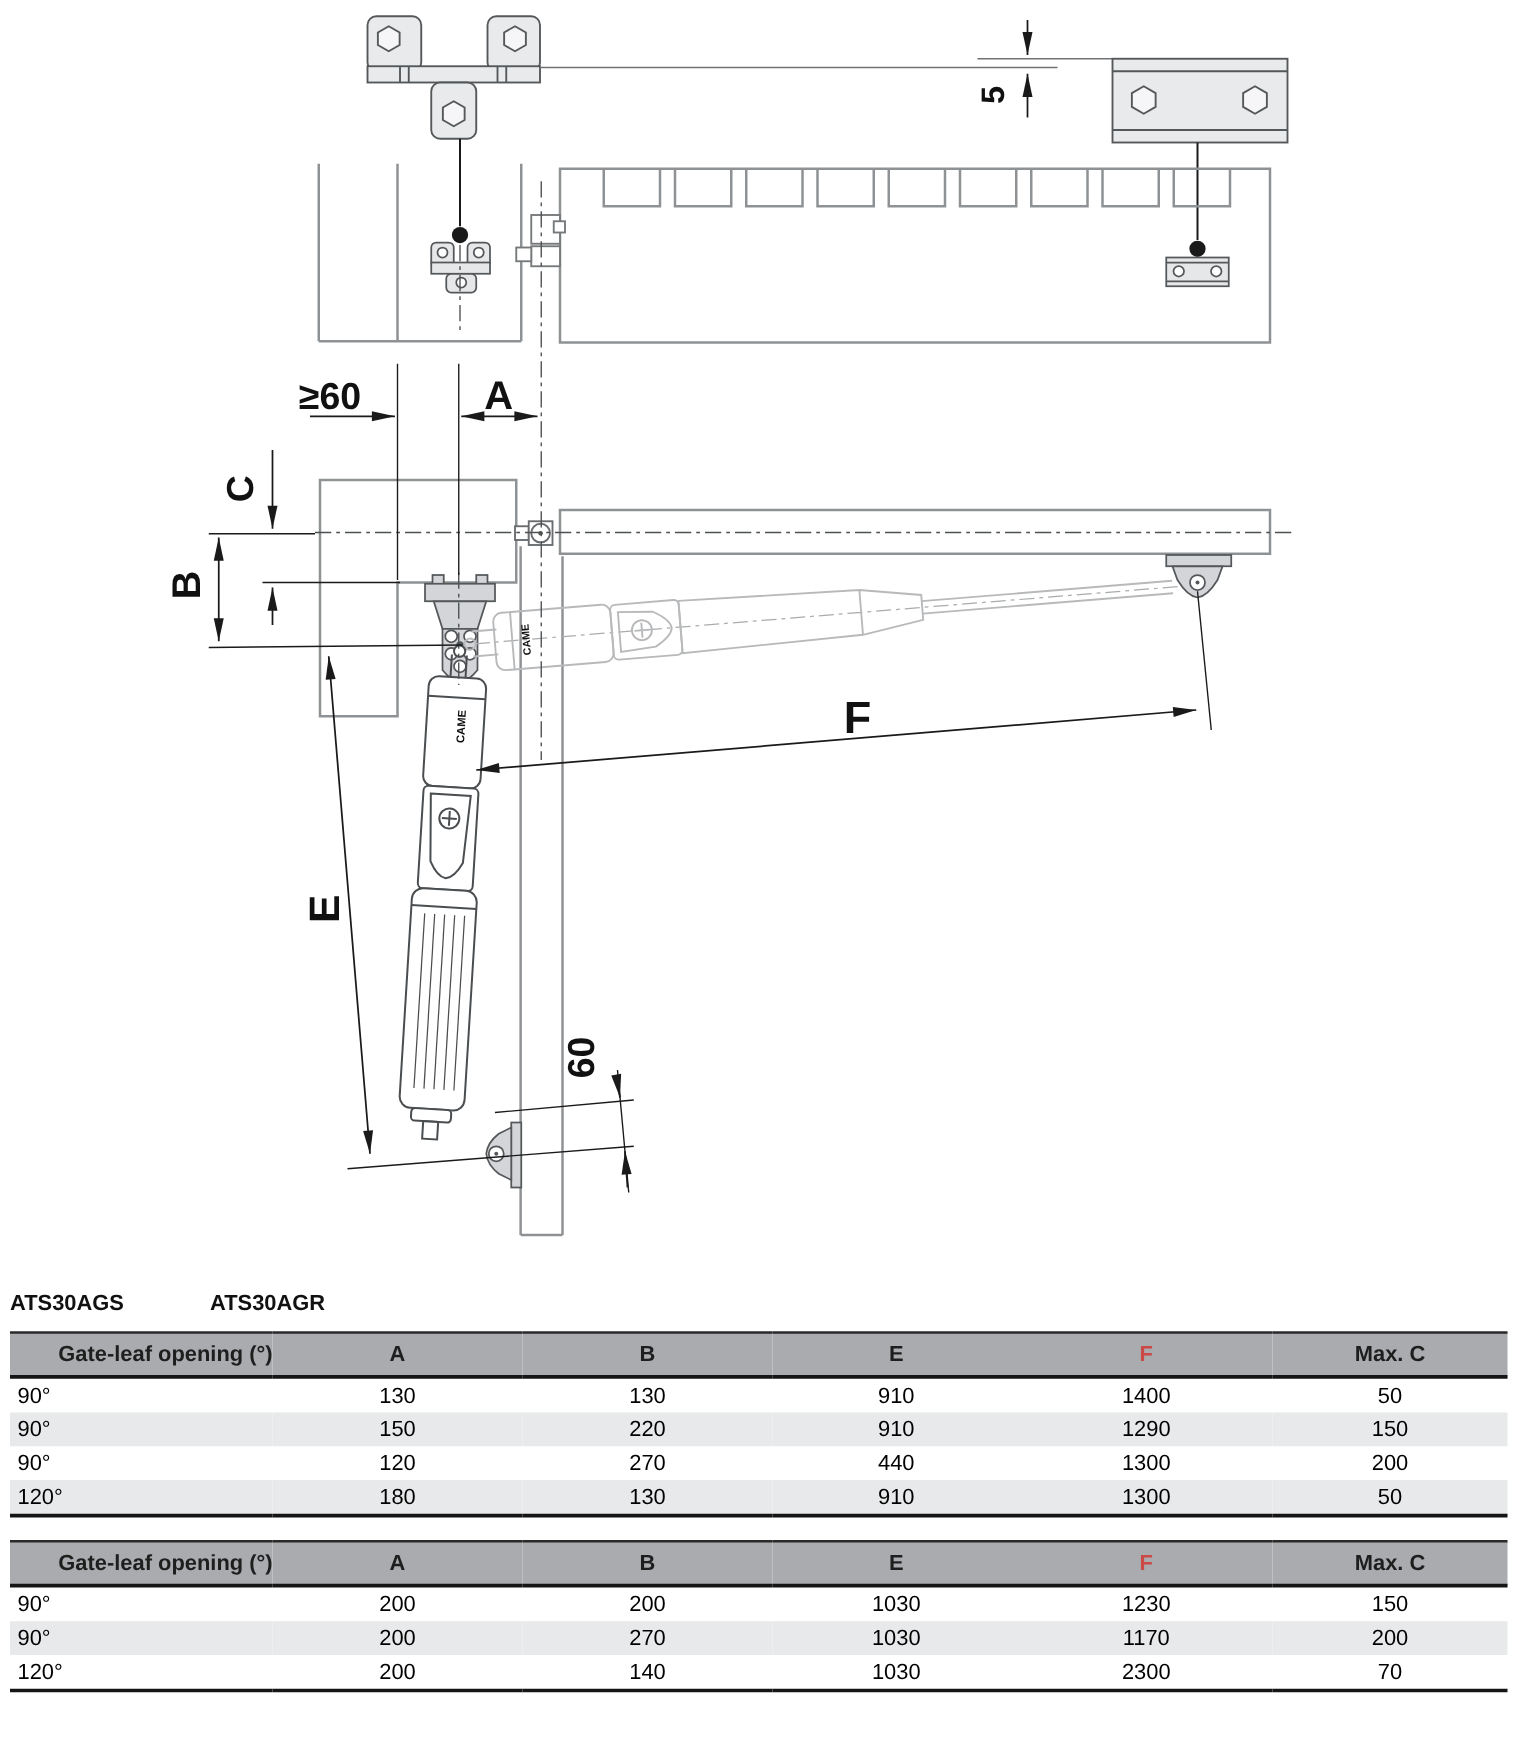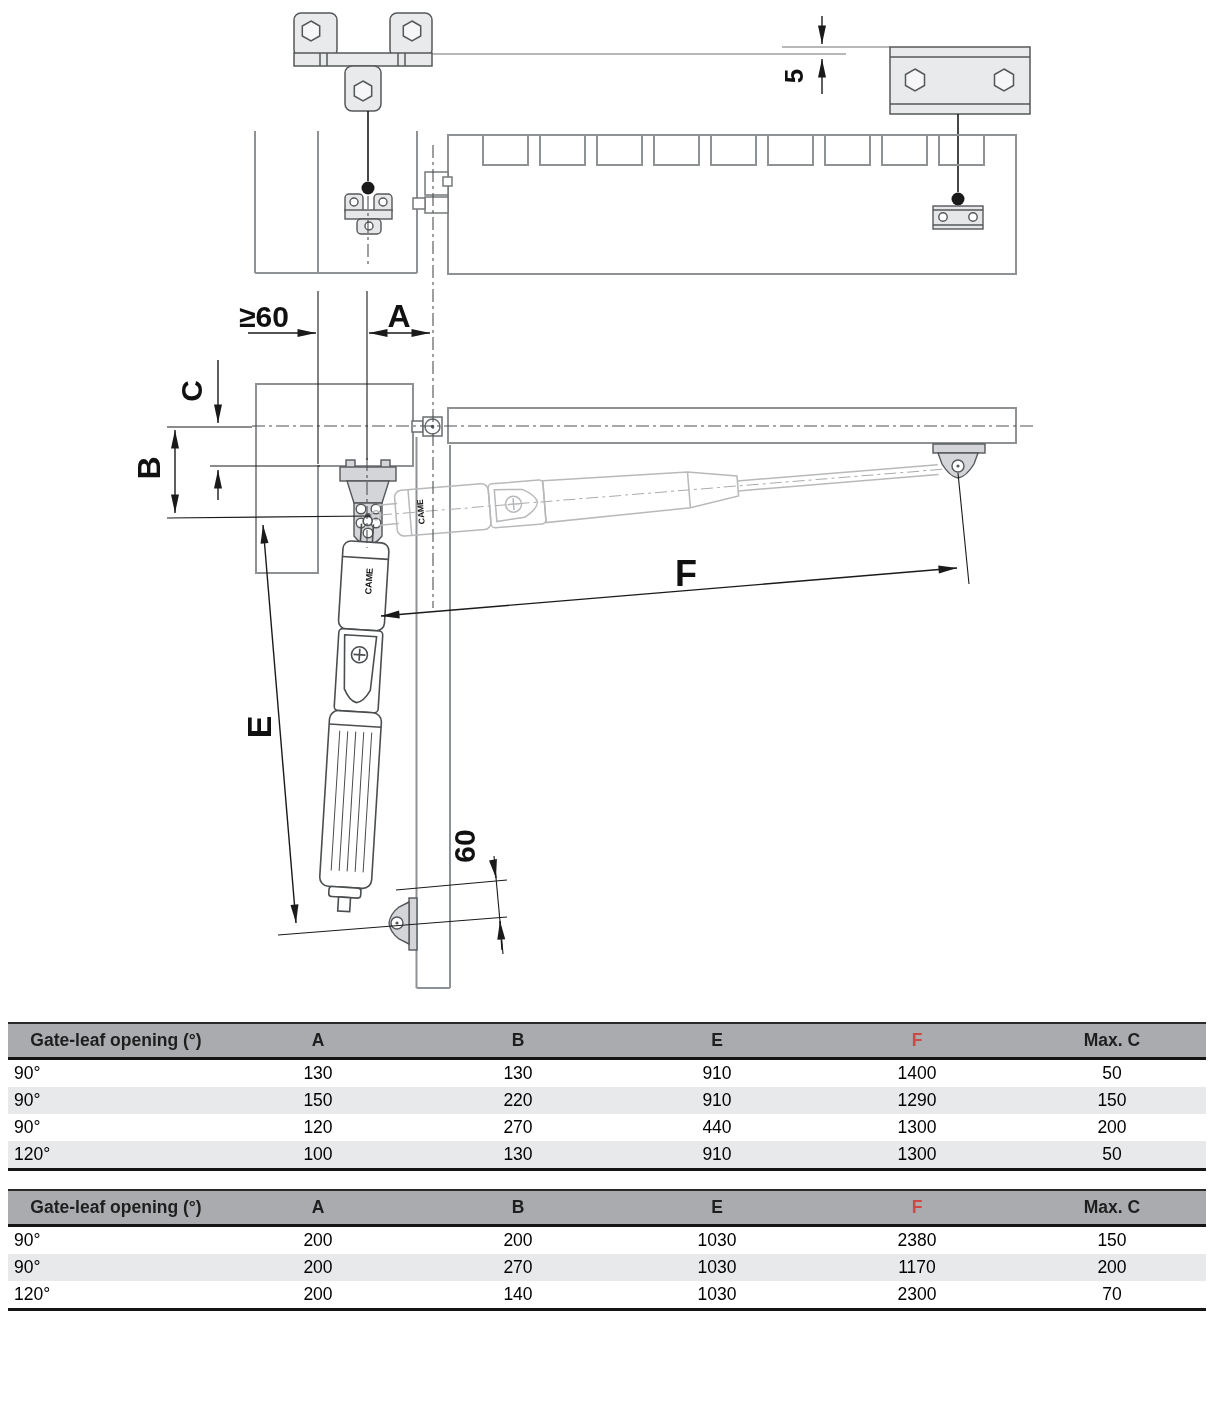--- a/index.html
+++ b/index.html
@@ -7,21 +7,21 @@
   .diagram-wrap{width:1214px;height:1022px;}
   svg{display:block;}
   svg text{font-family:"Liberation Sans",sans-serif;font-weight:bold;fill:#111;}
   .tbl-section{margin:0 8px;}
   .models{display:flex;margin:10px 0 12px 0;font-size:17.5px;font-weight:bold;color:#111;}
   .models span:first-child{width:160px;}
   table{border-collapse:collapse;table-layout:fixed;width:1198px;
         border-top:2px solid #2a2a2a;border-bottom:3px solid #151515;}
   thead th{background:#a9abae;height:33px;font-size:17.5px;font-weight:bold;color:#1e1e1e;
            text-align:center;border-bottom:3px solid #151515;padding:0;}
-  thead th:first-child{text-align:center;padding-left:6px;}
+  thead th:first-child{text-align:right;padding-left:6px;}
   tbody td{height:27px;font-size:17.5px;color:#000000;text-align:center;padding:0;}
   tbody td:first-child{text-align:left;padding-left:6px;}
   tbody tr:nth-child(even){background:#e8e9ea;}
   .f-col{color:#cb4a47;}
   .sec2{margin-top:18px;}
 </style>
 </head>
 <body>
 
 <div class="diagram-wrap">
@@ -236,20 +236,24 @@
     <text transform="translate(202 391) rotate(-90)" text-anchor="middle" font-size="30">C</text>
     <text transform="translate(160 468) rotate(-90)" text-anchor="middle" font-size="32">B</text>
     <text transform="translate(271 727) rotate(-90)" text-anchor="middle" font-size="34">E</text>
     <text x="686" y="586" text-anchor="middle" font-size="36">F</text>
     <text transform="translate(475 846) rotate(-90)" text-anchor="middle" font-size="30">60</text>
   </g>
 </svg>
 </div>
 
 <div class="tbl-section">
+  <div class="models">
+    <span>ATS30AGS</span>
+    <span>ATS30AGR</span>
+  </div>
   <table>
     <colgroup>
         <col style="width:210px">
         <col style="width:200px">
         <col style="width:200px">
         <col style="width:198px">
         <col style="width:202px">
         <col style="width:188px">
       </colgroup>
     <thead>
@@ -282,21 +286,21 @@
       <tr>
         <td>90°</td>
           <td>120</td>
           <td>270</td>
           <td>440</td>
           <td>1300</td>
           <td>200</td>
       </tr>
       <tr>
         <td>120°</td>
-          <td>100</td>
+          <td>180</td>
           <td>130</td>
           <td>910</td>
           <td>1300</td>
           <td>50</td>
       </tr>
     </tbody>
   </table>
 </div>
 
 <div class="tbl-section sec2">
@@ -318,21 +322,21 @@
         <th class="f-col">F</th>
         <th>Max. C</th>
       </tr>
     </thead>
     <tbody>
       <tr>
         <td>90°</td>
           <td>200</td>
           <td>200</td>
           <td>1030</td>
-          <td>2380</td>
+          <td>1230</td>
           <td>150</td>
       </tr>
       <tr>
         <td>90°</td>
           <td>200</td>
           <td>270</td>
           <td>1030</td>
           <td>1170</td>
           <td>200</td>
       </tr>

